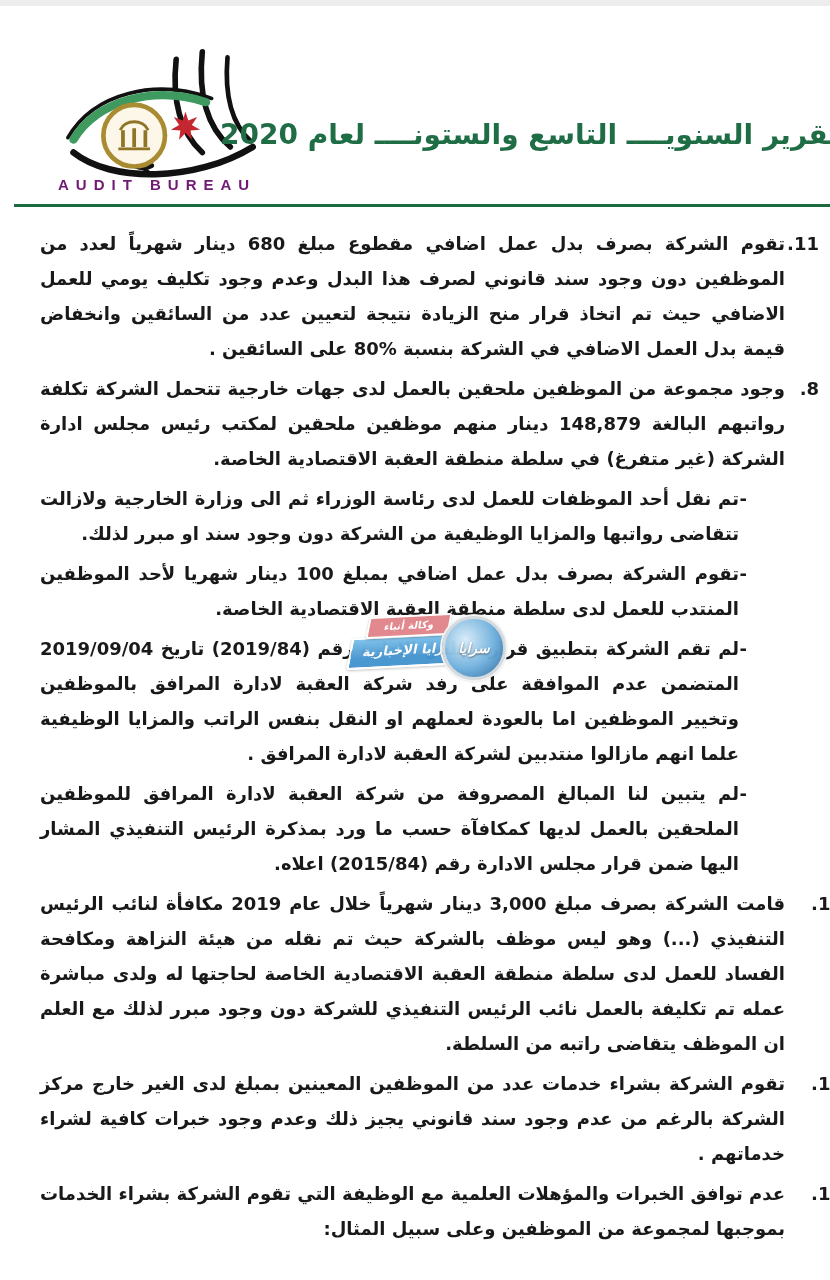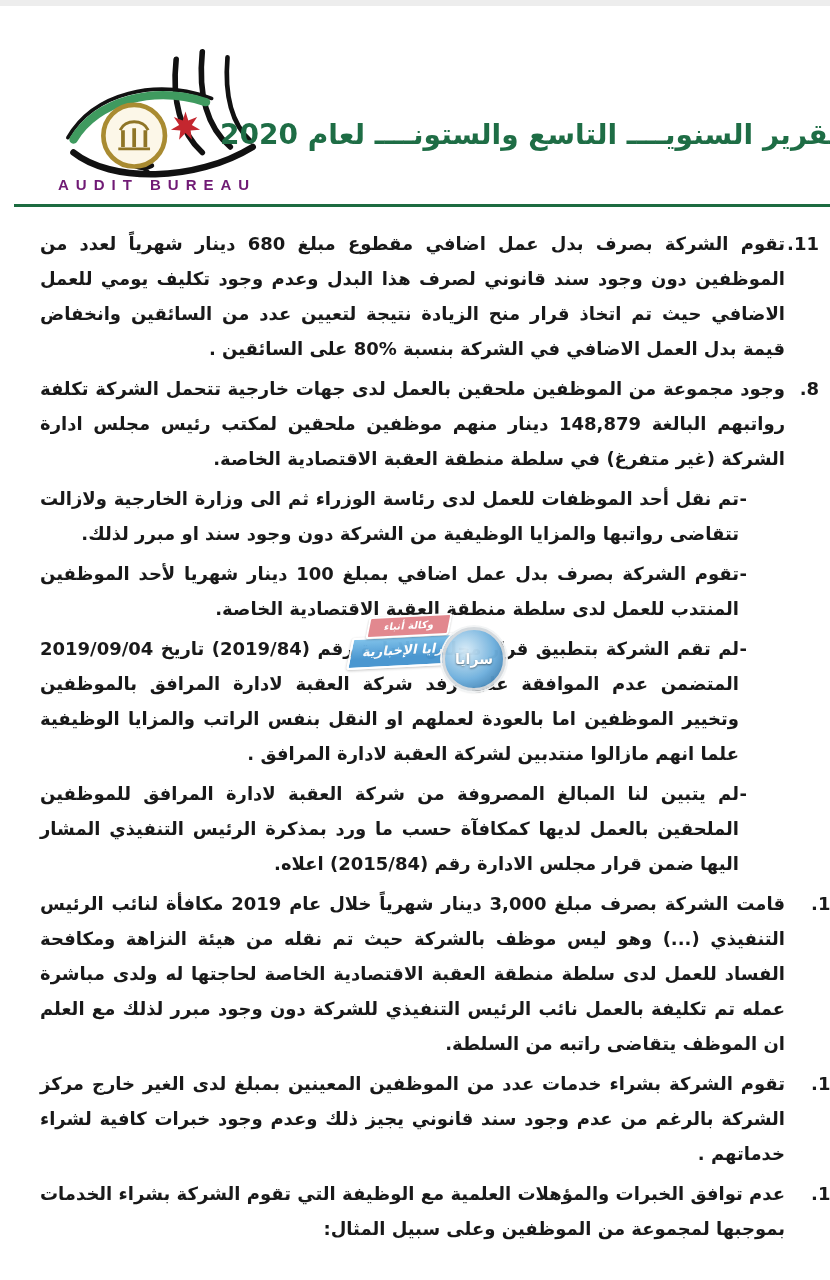--- a/index.html
+++ b/index.html
@@ -45,25 +45,25 @@
     text-align:center;line-height:17px;direction:rtl;box-shadow:0 1px 2px rgba(0,0,0,.25);
   }
   .wm-ribbon-main{
     position:absolute;left:0;top:25px;width:116px;height:28px;
     background:linear-gradient(#7cc0ea,var(--watermark-blue) 70%);
     border:2px solid #fff;border-radius:3px;transform:skewX(-14deg) rotate(-3deg);
     color:#fff;font-size:13px;font-weight:bold;text-align:center;line-height:26px;
     direction:rtl;box-shadow:0 1px 3px rgba(0,0,0,.25);
   }
   .wm-globe{
-    position:absolute;left:92px;top:17px;width:58px;height:58px;border-radius:50%;
+    position:absolute;left:92px;top:6px;width:58px;height:58px;border-radius:50%;
     background:radial-gradient(circle at 35% 35%, #d8ecf8, #6fb0dd 55%, #2f6fa3 95%);
     border:3px solid #d4d9dd;box-shadow:0 0 0 2px #f2f4f5,0 1px 3px rgba(0,0,0,.3);
     color:#fff;font-weight:bold;font-size:14px;display:flex;align-items:center;justify-content:center;
-    direction:rtl;text-shadow:0 1px 2px rgba(0,0,0,.5);
+    direction:rtl;text-shadow:0 1px 2px rgba(0,0,0,.5);font-style:italic;
   }
 </style>
 </head>
 <body>
 
 <div class="top-strip"></div>
 
 <div class="logo-wrap">
   <svg width="275" height="140" viewBox="0 0 260 150">
 

